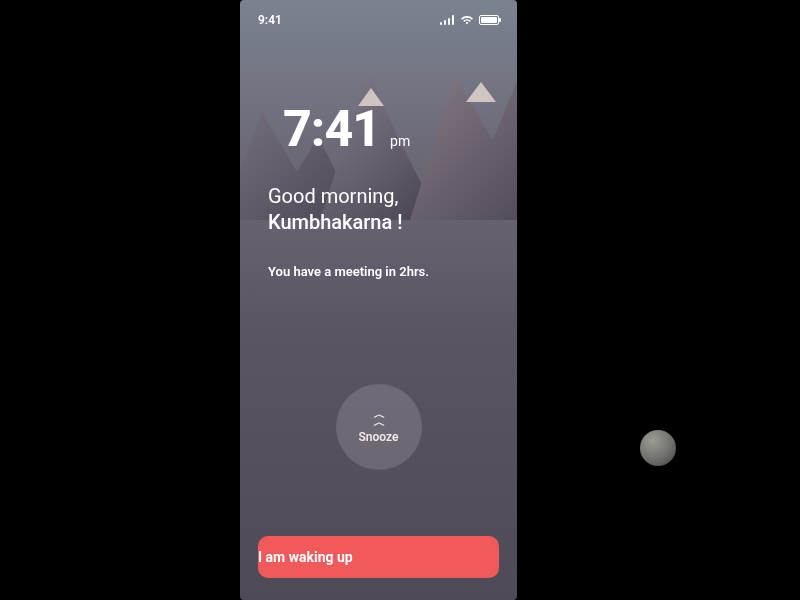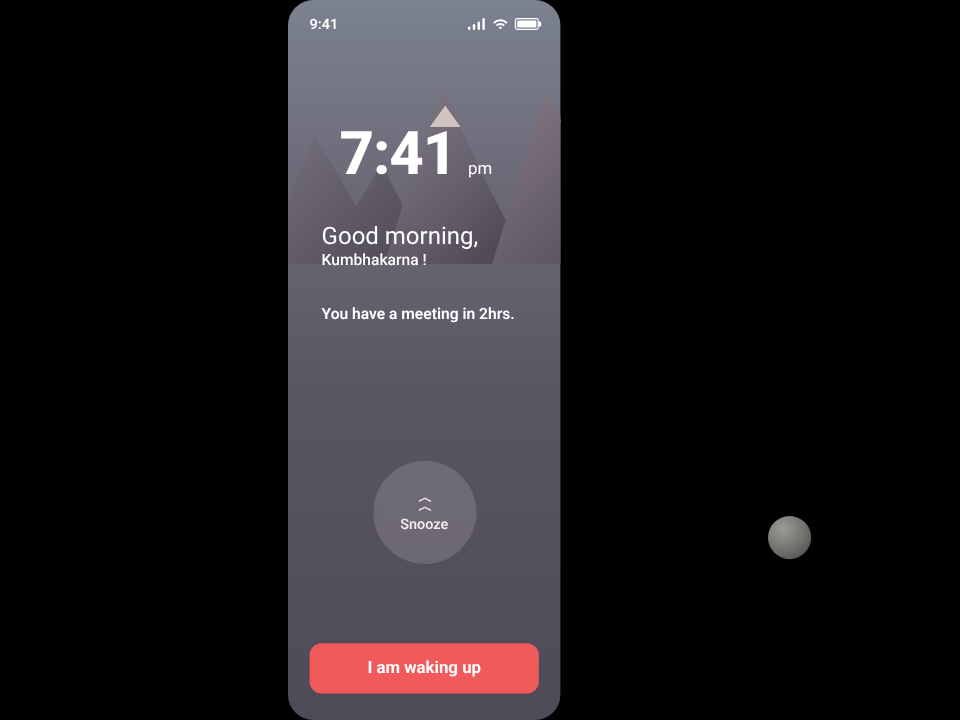--- a/index.html
+++ b/index.html
@@ -1,22 +1,22 @@
 <!DOCTYPE html>
 <html><head>
 <meta charset="utf-8">
 <style>
   * { margin: 0; padding: 0; box-sizing: border-box; }
   html, body { width: 800px; height: 600px; background: #000; font-family: -apple-system, BlinkMacSystemFont, 'Segoe UI', Roboto, sans-serif; overflow: hidden; }
   .stage { position: relative; width: 800px; height: 600px; background: #000; }
   .phone {
     position: absolute;
     left: 240px; top: 0;
-    width: 227px; height: 600px;
-    border-radius: 21px;
+    width: 277px; height: 600px;
+    border-radius: 4px;
     overflow: hidden;
     background: linear-gradient(180deg, #7b8290 0%, #6d6a78 25%, #5a5563 55%, #4e4a58 100%);
   }
   
   .mountains { position: absolute; left: 0; top: 40px; width: 100%; height: 180px; z-index: 0; }
   .mtn { position: absolute; bottom: 0; }
   .mtn1 { left: -20px; width: 140px; height: 120px; background: linear-gradient(135deg,#7a7480 0%,#5d5765 60%,#48434f 100%); clip-path: polygon(0% 100%, 30% 10%, 55% 60%, 70% 30%, 100% 100%); opacity: .9;}
   .mtn2 { left: 80px; width: 120px; height: 150px; background: linear-gradient(135deg,#857e8a 0%,#625b69 60%,#443f4b 100%); clip-path: polygon(0% 100%, 40% 0%, 65% 45%, 100% 100%); opacity:.95;}
   .mtn3 { left: 170px; width: 150px; height: 160px; background: linear-gradient(135deg,#8a7e87 0%,#665e6b 55%,#4b4552 100%); clip-path: polygon(0% 100%, 30% 10%, 55% 50%, 75% 5%, 100% 100%); }
   .snow1 { position:absolute; left: 118px; top: 48px; width: 26px; height: 18px; background: #e8d9d1; clip-path: polygon(0% 100%, 50% 0%, 100% 100%); opacity:.8;}
@@ -33,40 +33,40 @@
   .battery-icon { width: 20px; height: 10px; border: 1px solid #fff; border-radius: 2px; position: relative; }
   .battery-icon::after { content:''; position:absolute; right:-3px; top:2px; width:2px; height:4px; background:#fff; border-radius:0 1px 1px 0;}
   .battery-fill { position:absolute; left:1px; top:1px; bottom:1px; right:1px; background:#fff; border-radius:1px;}
 
   .content { position: relative; z-index: 2; padding: 60px 28px 0 28px; color: #fff; height: 100%; }
   .time-row { display: flex; align-items: baseline; gap: 10px; margin-top: 40px; }
   .time-big { font-size: 50px; font-weight: 800; letter-spacing: -1px; margin-left: 15px; }
   .ampm { font-size: 14px; font-weight: 400; }
   .greeting-block { margin-top: 26px; }
   .greeting-line1 { font-size: 20px; font-weight: 400; }
-  .greeting-line2 { font-size: 13px; font-weight: 500; margin-top: 2px; }
+  .greeting-line2 { font-size: 20px; font-weight: 500; margin-top: 2px; }
   .meeting-note { margin-top: 30px; font-size: 13px; font-weight: 600; }
 
   .snooze-wrap { position: absolute; left: 50%; transform: translateX(-50%); bottom: 130px; z-index: 2; }
   .snooze-btn {
     width: 86px; height: 86px; border-radius: 50%;
     background: rgba(255,255,255,0.14);
     backdrop-filter: blur(2px);
     display: flex; flex-direction: column; align-items: center; justify-content: center;
     color: #efe9e7; font-size: 12px; font-weight: 600; gap: 4px;
     cursor: pointer;
   }
   .snooze-btn .chev { font-size: 12px; line-height: 8px; letter-spacing: -2px; }
 
   .wake-btn {
     position: absolute; left: 18px; right: 18px; bottom: 22px;
     height: 42px; border-radius: 10px;
     background: #f05a5a;
     color: #fff; font-size: 14px; font-weight: 700;
-    display: flex; align-items: center; justify-content: center;
+    display: flex; align-items: center; 
     z-index: 2; cursor: pointer;
   }
 
   .side-orb {
     position: absolute; left: 640px; top: 430px;
     width: 36px; height: 36px; border-radius: 50%;
     background: radial-gradient(circle at 35% 30%, #9b9c96 0%, #6f706b 55%, #3f403c 100%);
     box-shadow: 0 2px 6px rgba(0,0,0,.6);
   }
 </style>

